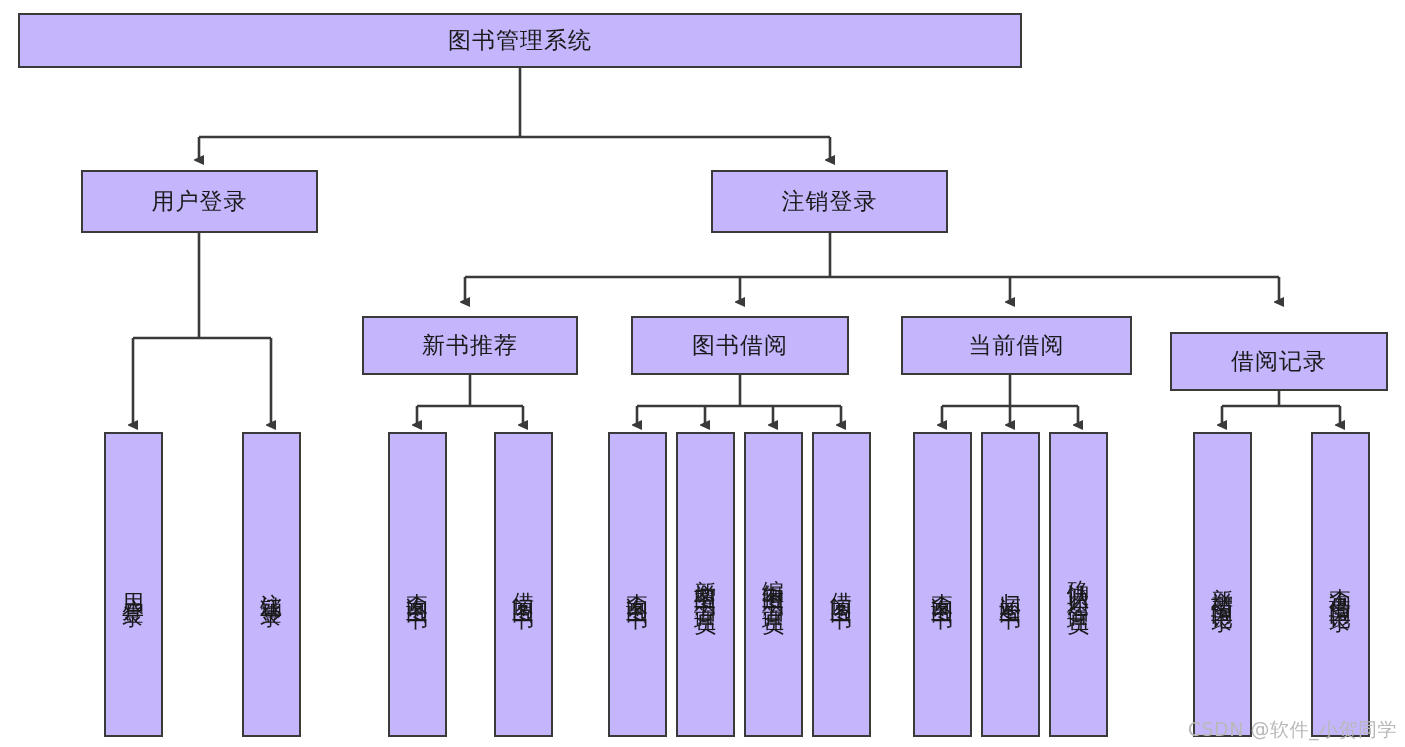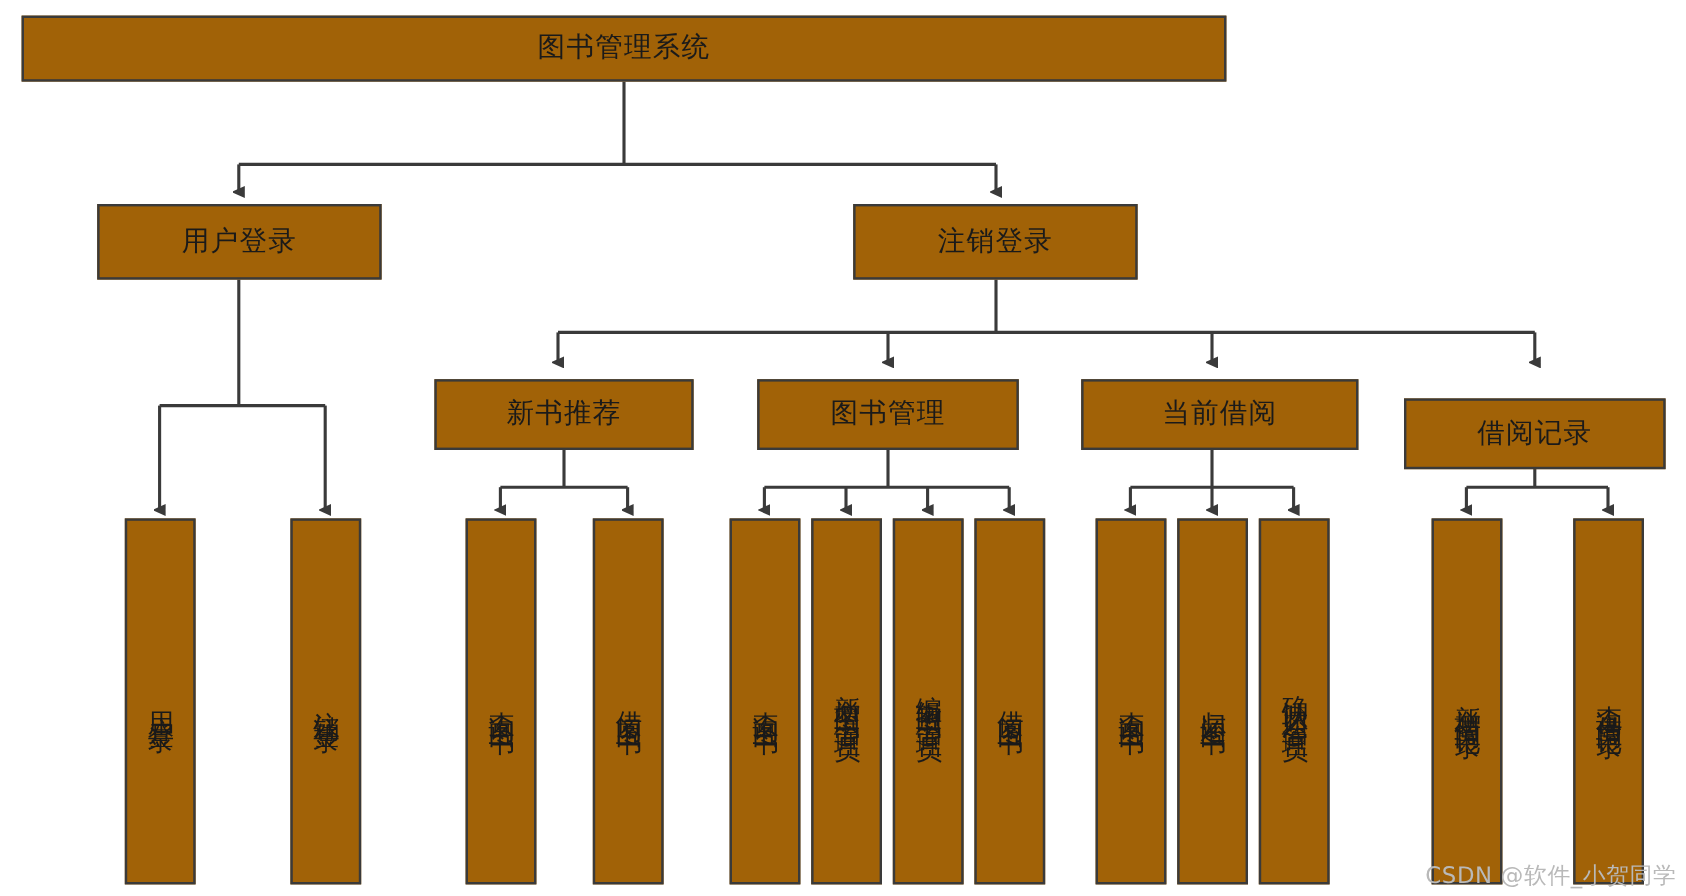--- a/index.html
+++ b/index.html
@@ -22,21 +22,21 @@
     left: 0;
     top: 0;
     width: 1405px;
     height: 747px;
     pointer-events: none;
   }
   .node {
     position: absolute;
     box-sizing: border-box;
     border: 2px solid #3a3a3a;
-    background: #a16207;
+    background: #c4b5fd;
     display: flex;
     align-items: center;
     justify-content: center;
     color: #1a1a1a;
   }
   .node.horiz {
     font-size: 23px;
     letter-spacing: 1px;
     line-height: 1.2;
   }
@@ -126,21 +126,21 @@
     <span>用户登录</span>
   </div>
   <div class="node horiz" style="left:711px; top:170px; width:237px; height:63px;">
     <span>注销登录</span>
   </div>
 
   <div class="node horiz" style="left:362px; top:316px; width:216px; height:59px;">
     <span>新书推荐</span>
   </div>
   <div class="node horiz" style="left:631px; top:316px; width:218px; height:59px;">
-    <span>图书管理</span>
+    <span>图书借阅</span>
   </div>
   <div class="node horiz" style="left:901px; top:316px; width:231px; height:59px;">
     <span>当前借阅</span>
   </div>
   <div class="node horiz" style="left:1170px; top:332px; width:218px; height:59px;">
     <span>借阅记录</span>
   </div>
 
   <div class="node vert" style="left:104px; top:432px; width:59px; height:305px;">
     <span class="vtext">用户登录</span>

